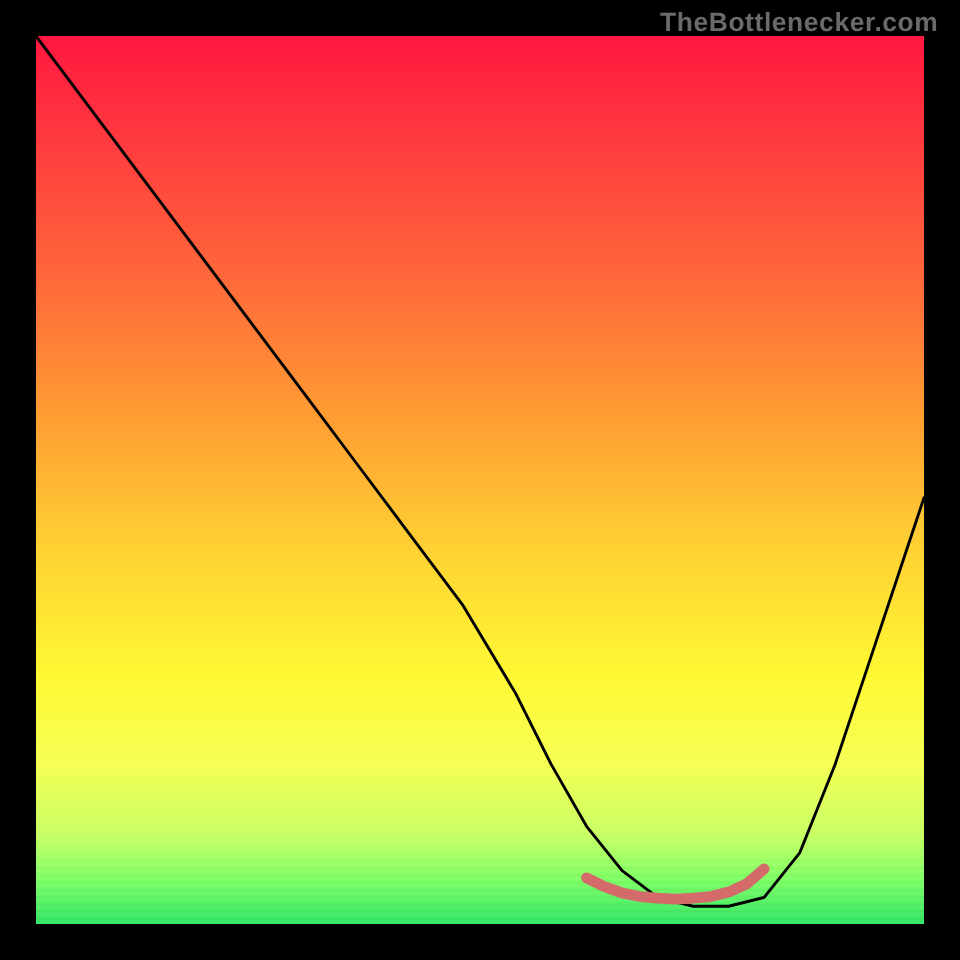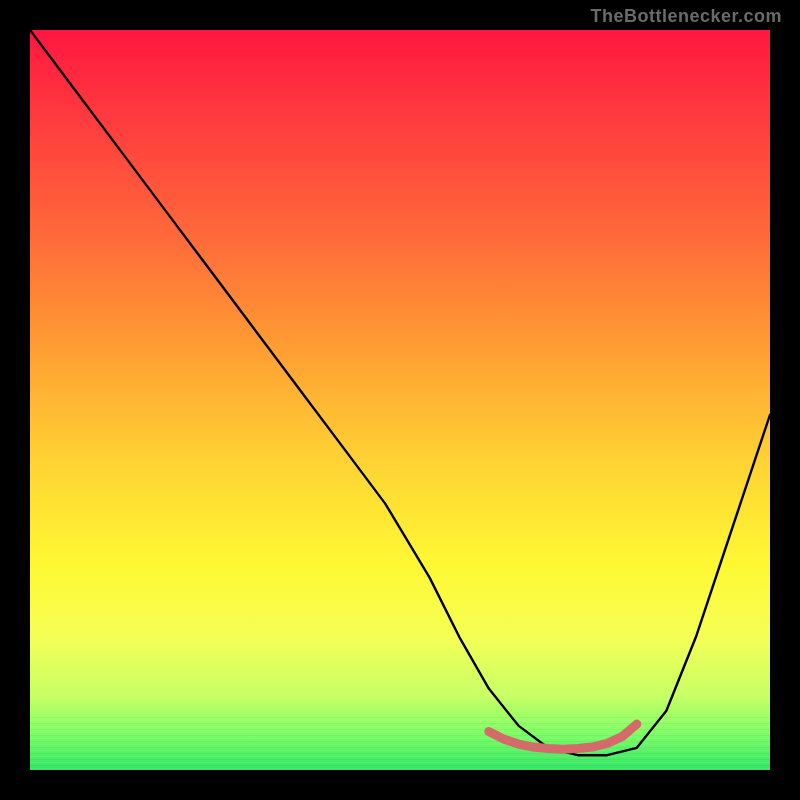--- a/index.html
+++ b/index.html
@@ -15,21 +15,21 @@
     position: relative;
     width: 800px;
     height: 800px;
     background: #000;
   }
   .watermark {
     position: absolute;
     top: 6px;
     right: 18px;
     color: #6a6a6a;
-    font-size: 18px;
+    font-size: 22px;
     font-weight: bold;
     letter-spacing: 0.5px;
     z-index: 5;
   }
   .plot-area {
     position: absolute;
     left: 30px;
     top: 30px;
     width: 740px;
     height: 740px;

